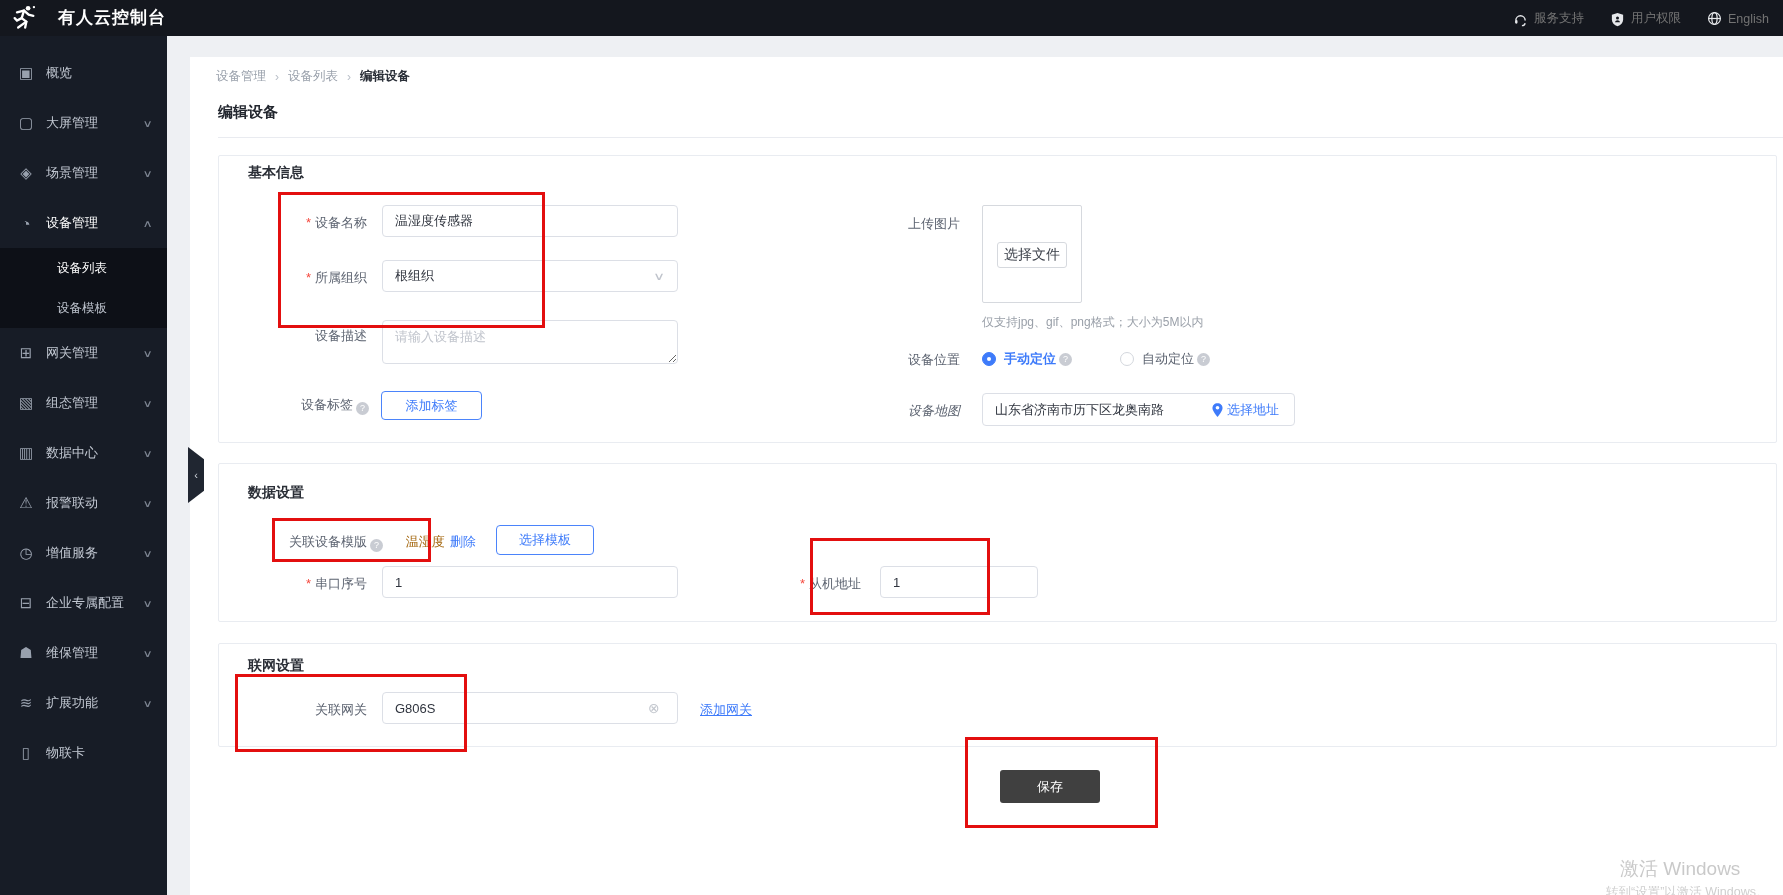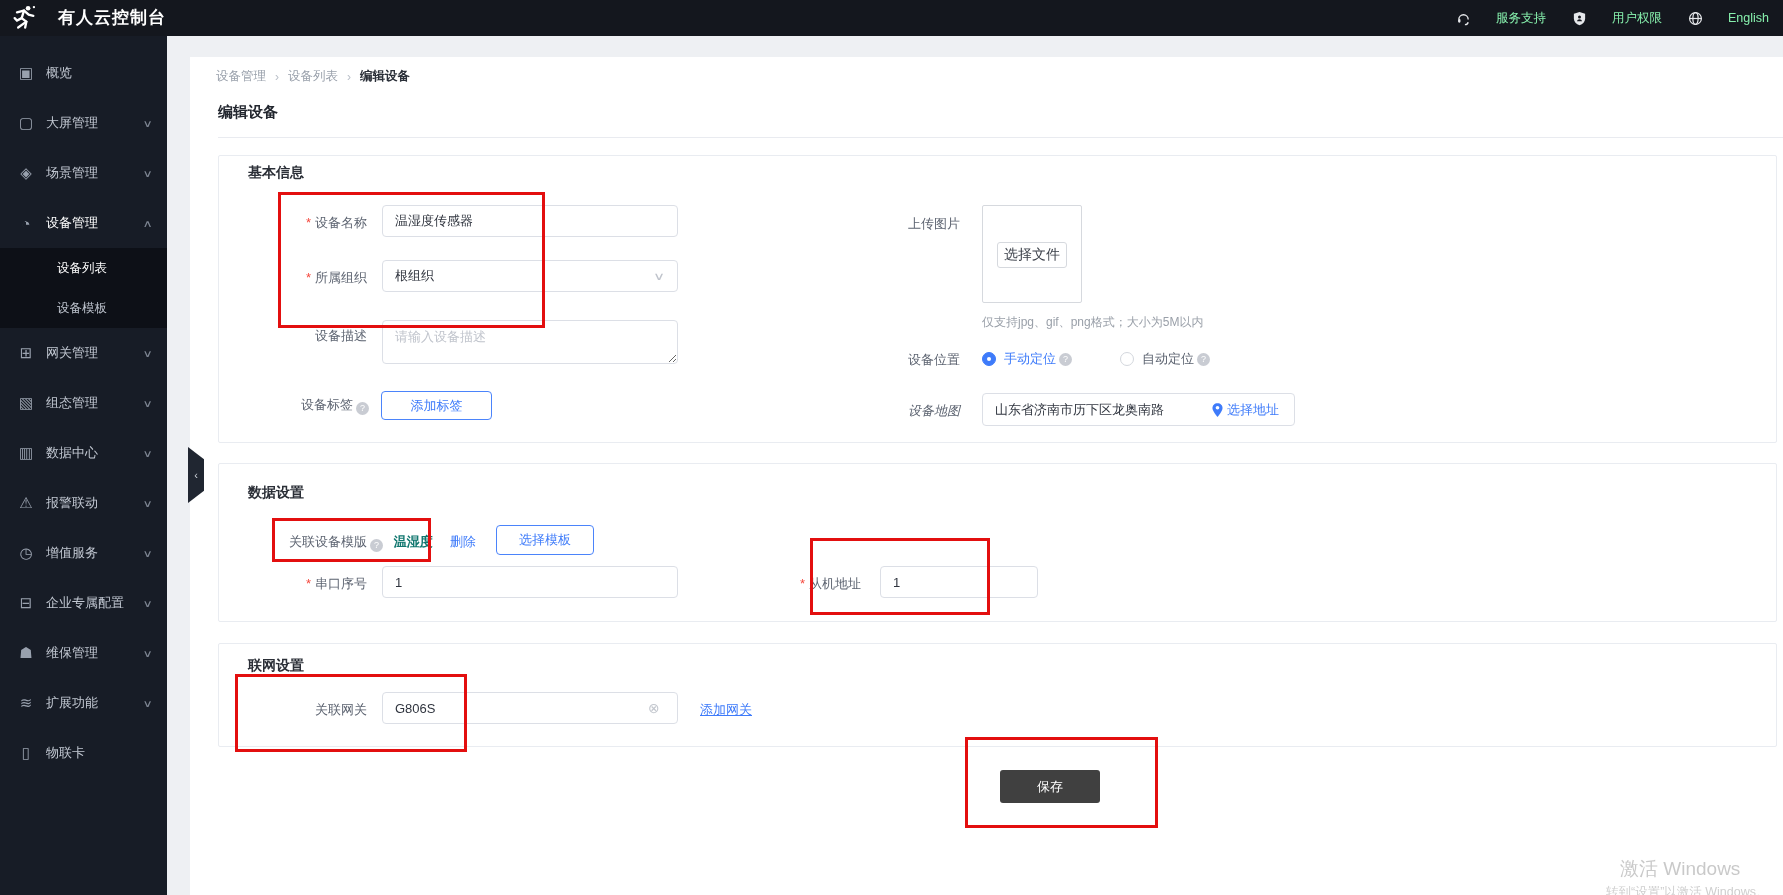--- a/index.html
+++ b/index.html
@@ -5,21 +5,21 @@
   html,body{margin:0;padding:0;background:#dfe2e8;}
   *{box-sizing:border-box;font-family:"Liberation Sans","DejaVu Sans",sans-serif;}
   #app{position:relative;width:1783px;height:895px;background:#eef0f3;overflow:hidden;}
 
   
   .topbar{position:absolute;left:0;top:0;width:1783px;height:36px;background:#14171e;z-index:30;}
   .logo-wrap{position:absolute;left:10px;top:3px;display:flex;align-items:center;gap:20px;}
   .logo-mark{width:28px;height:28px;}
   .logo-title{color:#fff;font-size:17px;font-weight:700;letter-spacing:1px;}
   .top-nav{position:absolute;right:14px;top:0;height:36px;display:flex;align-items:center;gap:26px;}
-  .top-nav-item{display:flex;align-items:center;gap:25px;color:#86efac;font-size:12.5px;cursor:pointer;}
+  .top-nav-item{display:flex;align-items:flex-end;gap:6px;color:#737373;font-size:12.5px;cursor:pointer;}
   .top-ico{width:15px;height:15px;display:inline-block;}
 
   
   .sidebar{position:absolute;left:0;top:36px;width:167px;height:859px;background:#171c26;z-index:20;}
   .side-list{padding-top:12px;}
   .side-item{position:relative;height:50px;display:flex;align-items:center;cursor:pointer;}
   .side-icon{position:absolute;left:16px;width:20px;text-align:center;color:#99a1ae;font-size:15px;}
   .side-label{margin-left:46px;color:#c2c8d2;font-size:13px;white-space:nowrap;}
   .side-chevron{position:absolute;right:16px;color:#7d8592;font-size:10px;transform:scaleX(1.4);}
   .side-item.active .side-label{color:#ffffff;}
@@ -70,21 +70,21 @@
   .upload-btn{position:absolute;left:997px;top:242px;width:70px;height:26px;border:1px solid #d6d9de;border-radius:3px;
        background:#fff;font-size:14px;color:#3a3f48;display:flex;align-items:center;justify-content:center;cursor:pointer;z-index:4;}
   .upload-hint{position:absolute;left:982px;top:314px;font-size:12px;color:#9aa0a9;z-index:3;white-space:nowrap;}
 
   
   .radio-row{position:absolute;left:982px;top:350px;display:flex;align-items:center;z-index:3;}
   .radio{width:14px;height:14px;border-radius:50%;flex:0 0 auto;cursor:pointer;}
   .radio.on{background:#3e7bfa;border:1px solid #3e7bfa;position:relative;}
   .radio.on::after{content:"";position:absolute;left:4px;top:4px;width:4px;height:4px;border-radius:50%;background:#fff;}
   .radio.off{background:#fff;border:1px solid #d3d7dd;}
-  .radio-lbl-on{color:#3e7bfa;font-size:13px;margin-left:8px;cursor:pointer;}
+  .radio-lbl-on{color:#3e7bfa;font-size:13px;margin-left:8px;cursor:pointer;font-weight:bold;}
   .radio-lbl-off{color:#5c6370;font-size:13px;margin-left:8px;cursor:pointer;}
 
   
   .map-link{position:absolute;left:1212px;top:401px;z-index:4;display:flex;align-items:center;gap:4px;
        color:#3e7bfa;font-size:13px;cursor:pointer;}
   .pin{width:11px;height:14px;}
 
   .clear-ico{position:absolute;left:648px;z-index:4;color:#c3c7ce;font-size:14px;cursor:pointer;}
 
   .save-btn{position:absolute;left:1000px;top:770px;width:100px;height:33px;background:#404040;border:none;
@@ -256,21 +256,21 @@
   </div>
   <input class="inp" style="left: 382px; top: 260px; width: 296px; height: 32px;" readonly="" value="根组织">
   <span class="sel-chevron" style="left:655px;top:270px;">∨</span>
 
   <div class="lbl lbl-l" style="top:327px;">设备描述</div>
   <textarea class="inp" style="left: 382px; top: 320px; width: 296px; height: 44px;" placeholder="请输入设备描述"></textarea>
 
   <div class="lbl" style="right:1414px;top:396px;text-align:right;">
     <span>设备标签</span><span class="help-dot">?</span>
   </div>
-  <div class="btn-outline-blue" style="left:381px;top:391px;width:111px;height:29px;">添加标签</div>
+  <div class="btn-outline-blue" style="left:381px;top:391px;width:101px;height:29px;">添加标签</div>
 
   <div class="lbl lbl-r" style="top:215px;">上传图片</div>
   <div class="upload-box"></div>
   <div class="upload-btn">选择文件</div>
   <div class="upload-hint">仅支持jpg、gif、png格式；大小为5M以内</div>
 
   <div class="lbl lbl-r" style="top:351px;">设备位置</div>
   <div class="radio-row">
     <span class="radio on"></span>
     <span class="radio-lbl-on">手动定位</span>
@@ -288,21 +288,21 @@
       <circle cx="6" cy="5" r="2" fill="#fff"></circle>
     </svg>
     <span>选择地址</span>
   </div>
 
   <div class="card card2"></div>
   <div class="section-title st2">数据设置</div>
 
   <div class="lbl" style="left:289px;top:533px;">
     <span>关联设备模版</span><span class="help-dot">?</span>
-    <span style="color:#0f766e;margin-left:7px;font-weight:bold;">温湿度</span>
+    <span style="color:#a16207;margin-left:19px;">温湿度</span>
   </div>
   <span class="link-blue" style="left:450px;top:533px;">删除</span>
   <div class="btn-outline-blue" style="left:496px;top:525px;width:98px;height:30px;">选择模板</div>
 
   <div class="lbl lbl-l" style="top:575px;">
     <span class="req">*</span><span>串口序号</span>
   </div>
   <input class="inp" style="left: 382px; top: 566px; width: 296px; height: 32px;" value="1">
 
   <div class="lbl" style="left:800px;top:575px;">

